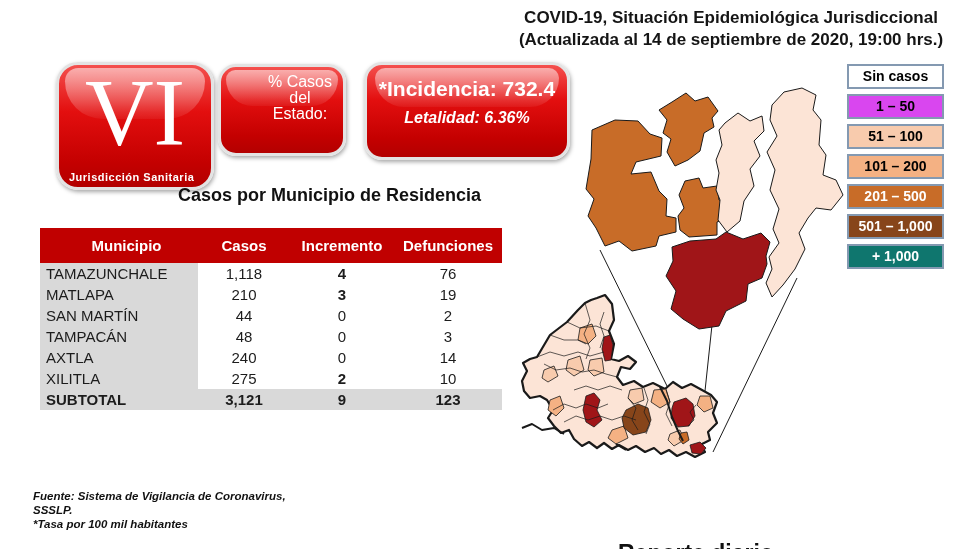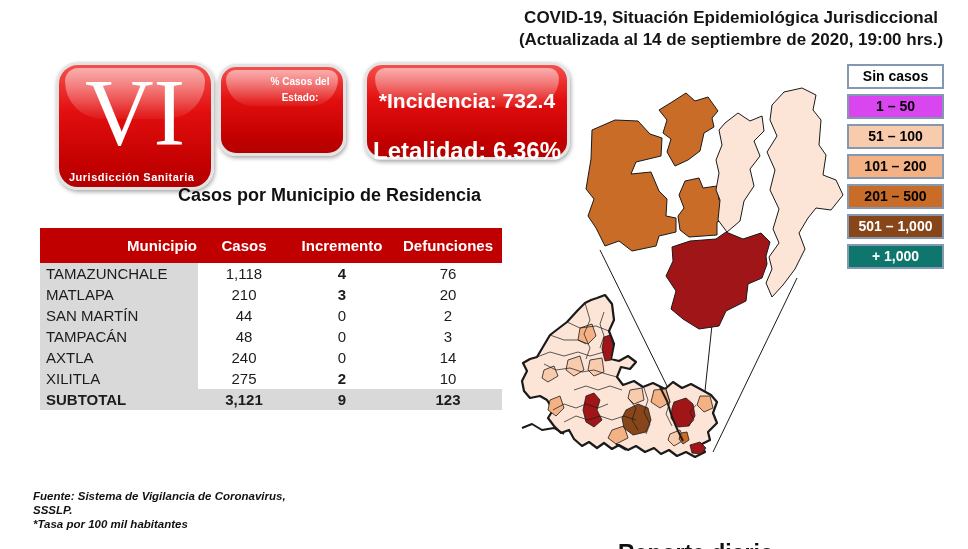--- a/index.html
+++ b/index.html
@@ -18,36 +18,36 @@
          border-radius:14px 14px 40px 40px;
          background:linear-gradient(180deg,rgba(255,255,255,.55),rgba(255,255,255,.05));}
   .badge .inner{position:relative;z-index:2;}
   #badge-vi{left:56px;top:62px;width:152px;height:122px;border-radius:22px;}
   #badge-vi .numeral{font-family:"Liberation Serif",serif;font-weight:normal;font-size:95px;
          line-height:92px;text-align:center;margin-top:2px;}
   #badge-vi .jslabel{position:absolute;left:10px;bottom:4px;font-size:11px;font-weight:bold;
          letter-spacing:.5px;z-index:2;}
   #badge-pct{left:218px;top:64px;width:122px;height:86px;}
   #badge-pct .inner{text-align:center;padding-top:7px;}
-  #badge-pct .l1,#badge-pct .l2{font-size:10px;font-weight:bold;line-height:16px;padding-left:36px;}
+  #badge-pct .l1,#badge-pct .l2{font-size:16px;font-weight:normal;line-height:16px;padding-left:36px;}
   #badge-pct .val{font-size:26px;font-weight:bold;margin-top:3px;}
   #badge-rates{left:364px;top:62px;width:200px;height:92px;}
-  #badge-rates .inner{text-align:center;padding-top:24px;}
+  #badge-rates .inner{text-align:center;padding-top:12px;}
   #badge-rates .inc{font-size:21px;font-weight:bold;}
-  #badge-rates .let{font-size:24px;font-weight:bold;margin-top:24px;}
+  #badge-rates .let{font-size:16px;font-weight:bold;font-style:italic;margin-top:8px;}
 
   
   .section-title{position:absolute;left:178px;top:185px;font-size:18px;font-weight:bold;
          color:#111;}
 
   
   table.cases{position:absolute;left:40px;top:228px;width:462px;border-collapse:collapse;
          table-layout:fixed;font-size:15px;color:#1c1c1c;}
   table.cases th{background:#c00000;color:#fff;font-weight:bold;height:33px;font-size:15px;}
-  table.cases th.mun{text-align:right;padding-left:16px;}
+  table.cases th.mun{text-align:center;padding-left:16px;}
   table.cases td{height:21px;padding:0;}
   td.mun{background:#d9d9d9;text-align:left;padding-left:6px !important;}
   td.num{background:#fff;text-align:center;}
   tr.subtotal td{background:#d9d9d9;font-weight:bold;}
   .bold{font-weight:bold;}
 
   
   .legend{position:absolute;left:847px;top:64px;width:101px;}
   .legend .box{width:93px;height:21px;border:2px solid #8499b1;margin-bottom:5px;
          text-align:center;font-size:14px;font-weight:bold;line-height:21px;color:#000;}
@@ -110,21 +110,21 @@
       <tr>
         <td class="mun">TAMAZUNCHALE</td>
         <td class="num">1,118</td>
         <td class="num bold">4</td>
         <td class="num">76</td>
       </tr>
       <tr>
         <td class="mun">MATLAPA</td>
         <td class="num">210</td>
         <td class="num bold">3</td>
-        <td class="num">20</td>
+        <td class="num">19</td>
       </tr>
       <tr>
         <td class="mun">SAN MARTÍN</td>
         <td class="num">44</td>
         <td class="num">0</td>
         <td class="num">2</td>
       </tr>
       <tr>
         <td class="mun">TAMPACÁN</td>
         <td class="num">48</td>
@@ -150,21 +150,21 @@
         <td class="num">123</td>
       </tr>
     </tbody>
   </table>
 
   <div class="legend">
     <div class="box" style="background-color: rgb(255, 255, 255); color: rgb(0, 0, 0);">Sin casos</div>
     <div class="box" style="background-color: #d946ef; color: rgb(0, 0, 0);">1 – 50</div>
     <div class="box" style="background-color: rgb(248, 203, 173); color: rgb(0, 0, 0);">51 – 100</div>
     <div class="box" style="background-color: rgb(244, 177, 131); color: rgb(0, 0, 0);">101 – 200</div>
-    <div class="box" style="background-color: rgb(200, 108, 40); color: #000000;">201 – 500</div>
+    <div class="box" style="background-color: rgb(200, 108, 40); color: #ffffff;">201 – 500</div>
     <div class="box" style="background-color: rgb(135, 69, 26); color: rgb(255, 255, 255); text-align: center;">501 – 1,000</div>
     <div class="box" style="background-color: #0f766e; color: rgb(255, 255, 255);">+ 1,000</div>
   </div>
 
   <svg id="mapsvg" width="332" height="450" viewBox="0 0 332 450">
 
     <g stroke="#1a1a1a" stroke-width="1">
       <line x1="80" y1="190" x2="148" y2="328"></line>
       <line x1="192" y1="265" x2="180" y2="378"></line>
       <line x1="277" y1="218" x2="193" y2="392"></line>

